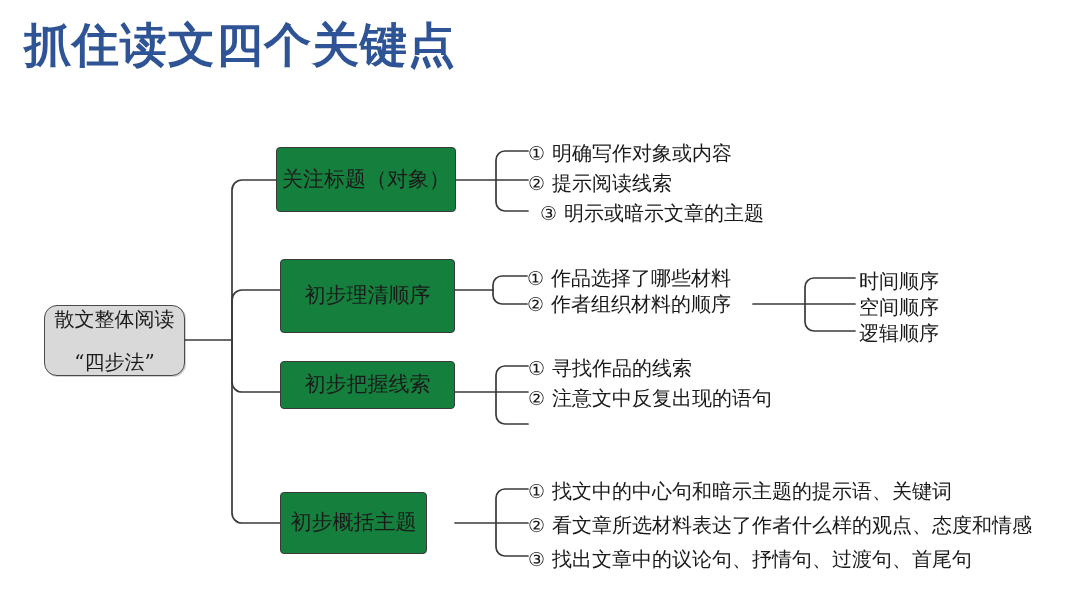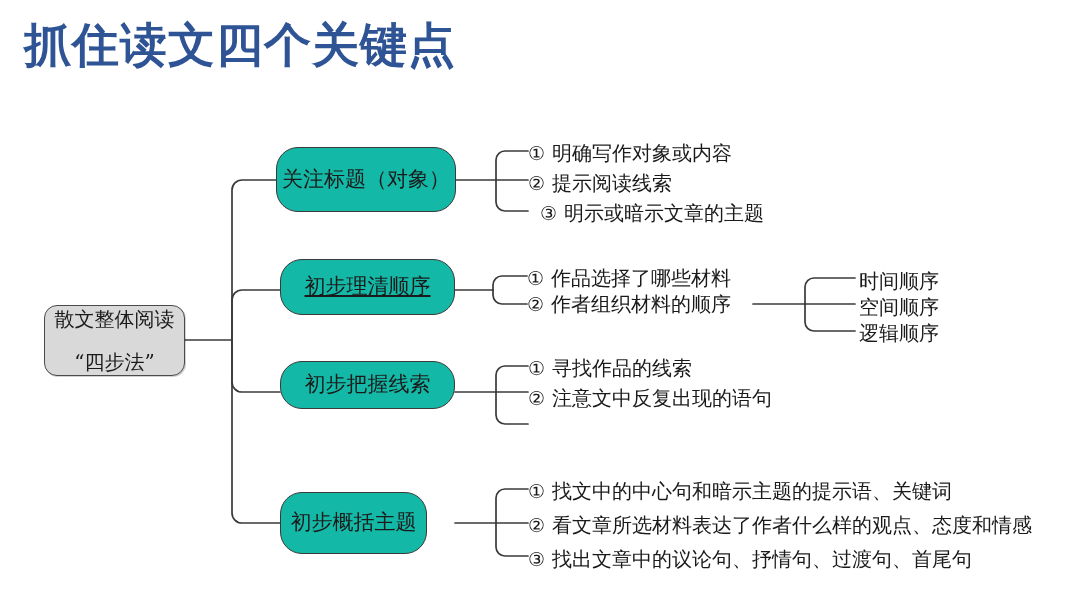--- a/index.html
+++ b/index.html
@@ -38,22 +38,22 @@
     left: 0;
     top: 0;
     width: 1080px;
     height: 605px;
     pointer-events: none;
   }
   .node {
     position: absolute;
     box-sizing: border-box;
     border: 1.6px solid #3a3a3a;
-    border-radius: 22px;
-    background: #14b8a6;
+    border-radius: 4px;
+    background: #15803d;
     display: flex;
     align-items: center;
     justify-content: center;
     text-align: center;
     line-height: 1.3;
     font-size: 21px;
     white-space: nowrap;
   }
   .node.root {
     background: #d9d9d9;
@@ -125,21 +125,21 @@
   </svg>
 
   <div class="node root" style="left:44px; top:305px; width:141px; height:71px;justify-content:space-between;">
     <span>散文整体阅读</span>
     <span>“四步法”</span>
   </div>
 
   <div class="node" style="left:276px; top:147px; width:180px; height:65px;">
     <span>关注标题（对象）</span>
   </div>
-  <div class="node" style="left:280px; top:259px; width:175px; height:56px;text-decoration:underline;">
+  <div class="node" style="left:280px; top:259px; width:175px; height:74px;">
     <span>初步理清顺序</span>
   </div>
   <div class="node" style="left:280px; top:361px; width:175px; height:48px;">
     <span>初步把握线索</span>
   </div>
   <div class="node" style="left:280px; top:492px; width:147px; height:62px;">
     <span>初步概括主题</span>
   </div>
 
   <div class="leaf" style="left:528px; top:143px;">

